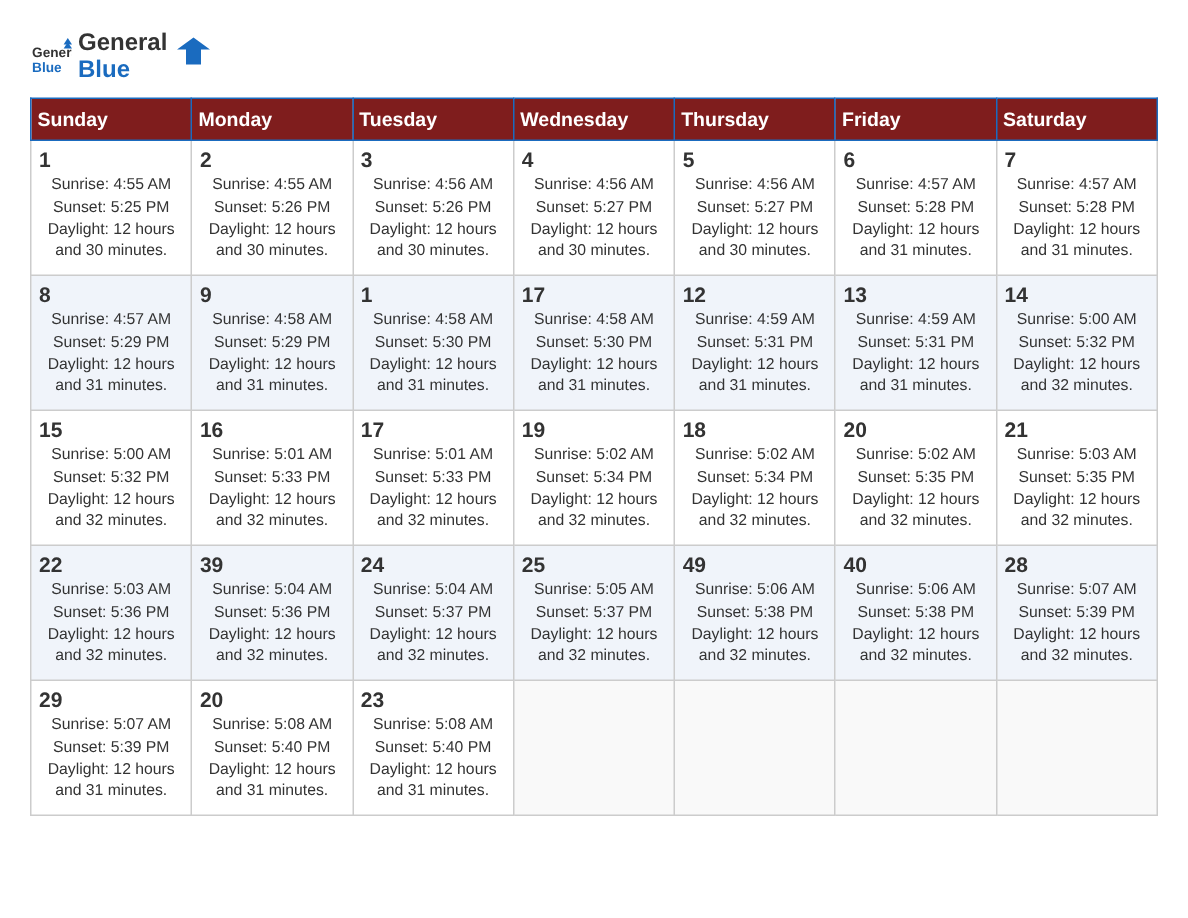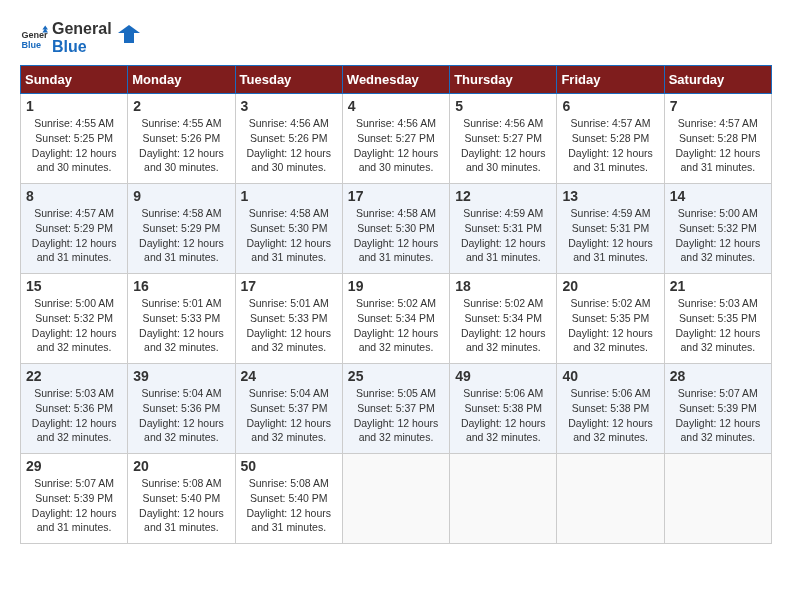--- a/index.html
+++ b/index.html
@@ -236,21 +236,21 @@
       <tr>
         <td>
           <span class="day-number">29</span>
           <div class="day-detail">Sunrise: 5:07 AM<br>Sunset: 5:39 PM<br>Daylight: 12 hours<br>and 31 minutes.</div>
         </td>
         <td>
           <span class="day-number">20</span>
           <div class="day-detail">Sunrise: 5:08 AM<br>Sunset: 5:40 PM<br>Daylight: 12 hours<br>and 31 minutes.</div>
         </td>
         <td>
-          <span class="day-number">50</span>
+          <span class="day-number">23</span>
           <div class="day-detail">Sunrise: 5:08 AM<br>Sunset: 5:40 PM<br>Daylight: 12 hours<br>and 31 minutes.</div>
         </td>
         <td class="empty"></td>
         <td class="empty"></td>
         <td class="empty"></td>
         <td class="empty"></td>
       </tr>
     </tbody>
 </table>
 

